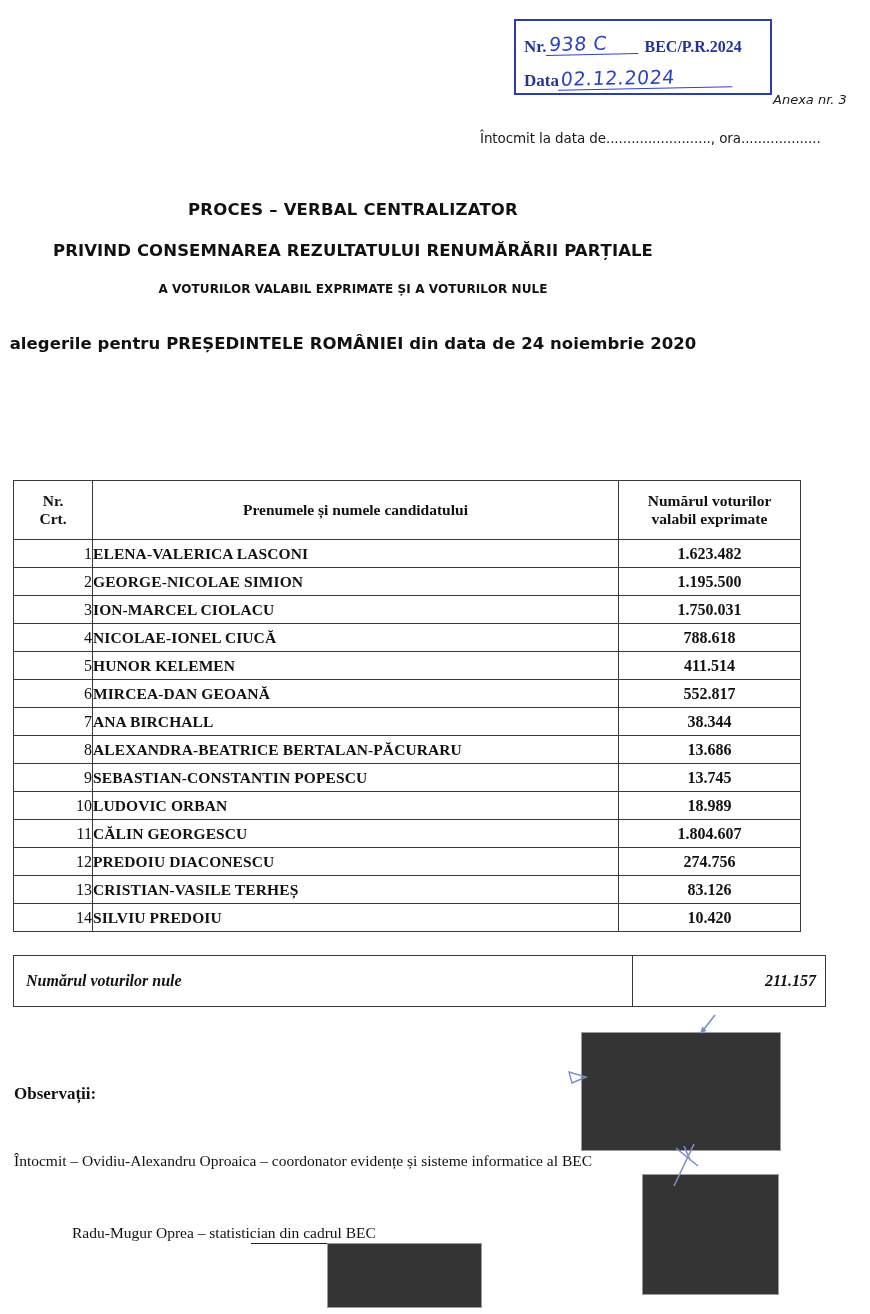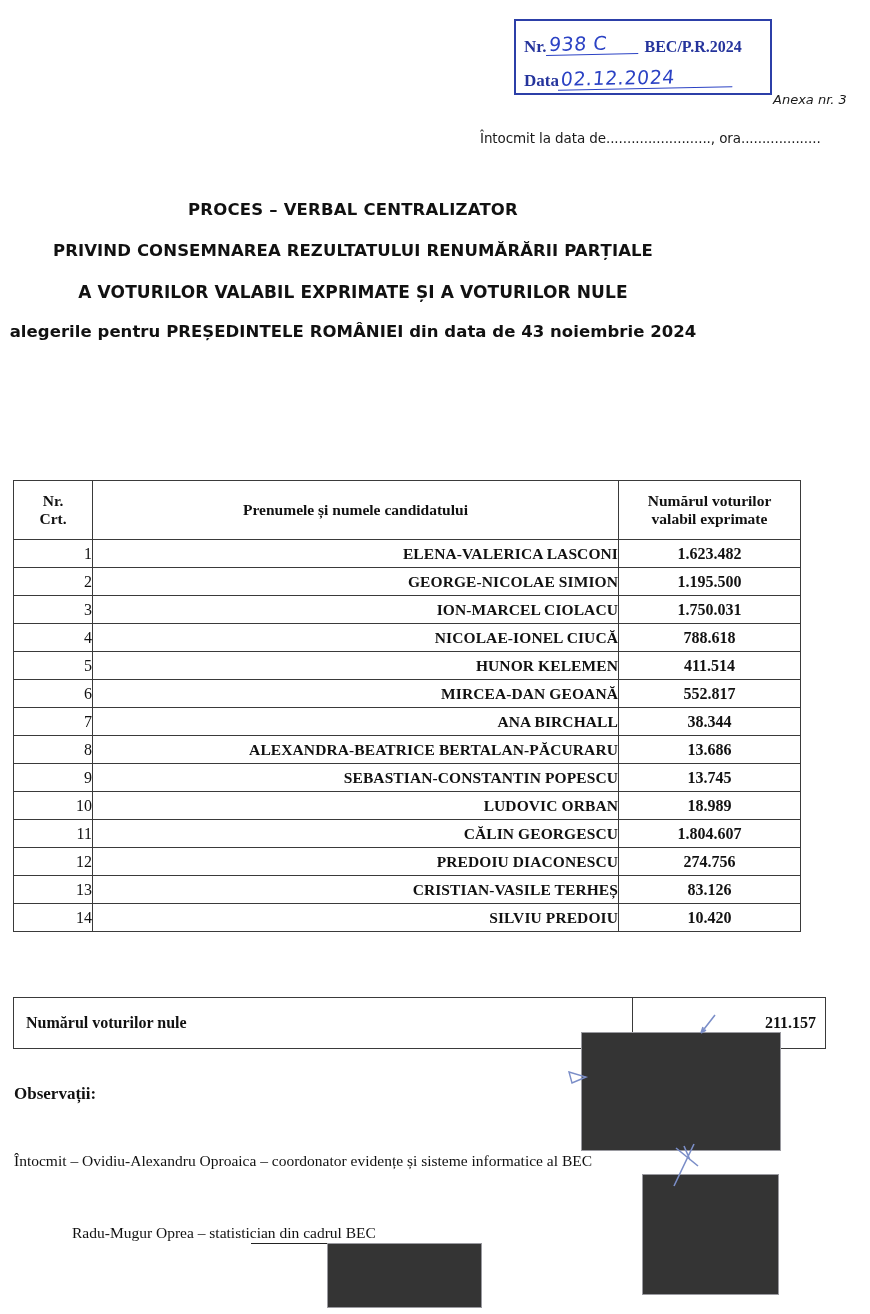--- a/index.html
+++ b/index.html
@@ -96,21 +96,21 @@
     text-align: center;
   }
   #title-block div {
     font-family: "DejaVu Sans", sans-serif;
     font-weight: bold;
     color: #111111;
     white-space: nowrap;
   }
   .title-l1 { font-size: 16.5px; letter-spacing: 0.2px; margin-bottom: 22px; }
   .title-l2 { font-size: 16.5px; letter-spacing: 0.1px; margin-bottom: 22px; }
-  .title-l3 { font-size: 17px; letter-spacing: 0.1px; margin-bottom: 20px; }
+  .title-l3 { font-size: 12px; letter-spacing: 0.1px; margin-bottom: 38px; }
   .title-l4 { font-size: 16.5px; letter-spacing: 0.05px; margin-bottom: 22px; }
   .title-l5 { font-size: 16.5px; letter-spacing: 0.05px; }
 
   
   #results-table {
     position: absolute;
     left: 13px;
     top: 480px;
     width: 787px;
     border-collapse: collapse;
@@ -139,43 +139,44 @@
     vertical-align: middle;
   }
   td.cell-nr {
     text-align: right;
     padding-right: 8px;
     font-size: 16px;
     height: 27px;
     vertical-align: middle;
   }
   td.cell-name {
-    text-align: right;
+    text-align: left;
     padding-left: 10px;
     font-size: 15.5px;
     font-weight: bold;
     letter-spacing: 0.1px;
     vertical-align: middle;
   }
   td.cell-num {
     text-align: center;
     padding-right: 9px;
     font-size: 16px;
     font-weight: bold;
     vertical-align: middle;
   }
 
   
   #null-votes-table {
     position: absolute;
     left: 13px;
-    top: 997px;
+    top: 955px;
     width: 787px;
     border-collapse: collapse;
     table-layout: fixed;
+    font-style: italic;
   }
   #null-votes-table td {
     border: 1.6px solid #3a3a3a;
     height: 48px;
     font-family: "Liberation Serif", serif;
     font-weight: bold;
     color: #111111;
     vertical-align: middle;
   }
   #null-votes-label {
@@ -263,21 +264,21 @@
   </div>
 </div>
 
 <div id="anexa-label">Anexa nr. 3</div>
 <div id="intocmit-line">Întocmit la data de........................., ora...................</div>
 
 <div id="title-block">
   <div class="title-l1">PROCES – VERBAL CENTRALIZATOR</div>
   <div class="title-l2">PRIVIND CONSEMNAREA REZULTATULUI RENUMĂRĂRII PARȚIALE</div>
   <div class="title-l3">A VOTURILOR VALABIL EXPRIMATE ȘI A VOTURILOR NULE</div>
-  <div class="title-l4">alegerile pentru PREȘEDINTELE ROMÂNIEI din data de 43 noiembrie 2024</div>
+  <div class="title-l4">alegerile pentru PREȘEDINTELE ROMÂNIEI din data de 24 noiembrie 2020</div>
 </div>
 
 <table id="results-table">
   <colgroup>
     <col class="col-nr">
       <col class="col-name">
       <col class="col-num">
   </colgroup>
   <thead>
     <tr>

